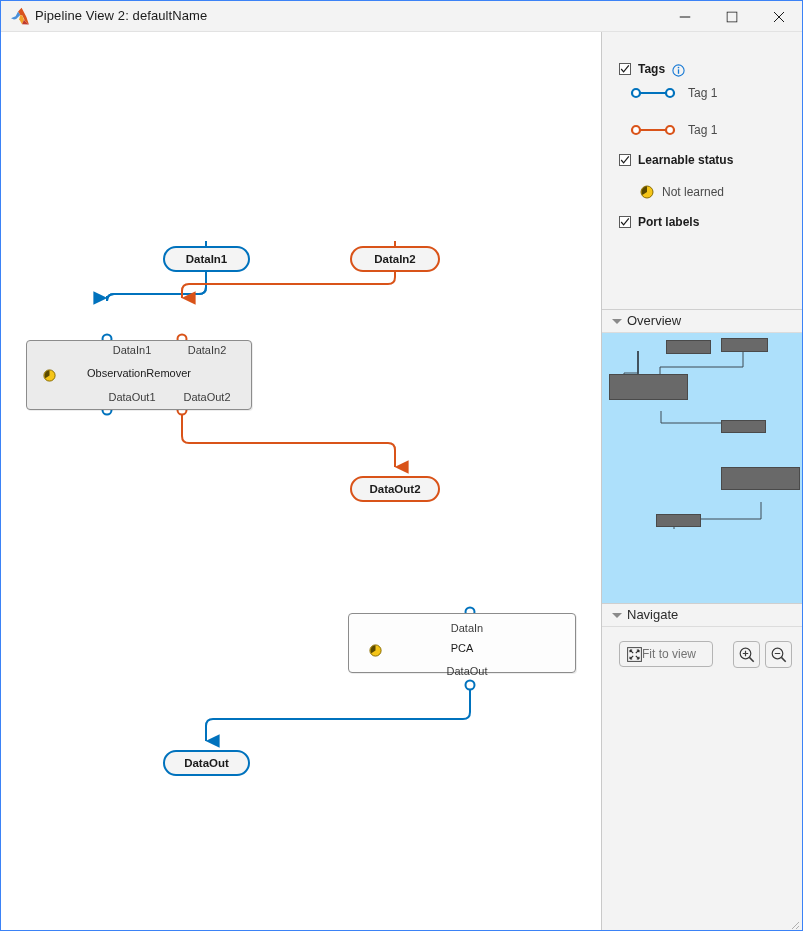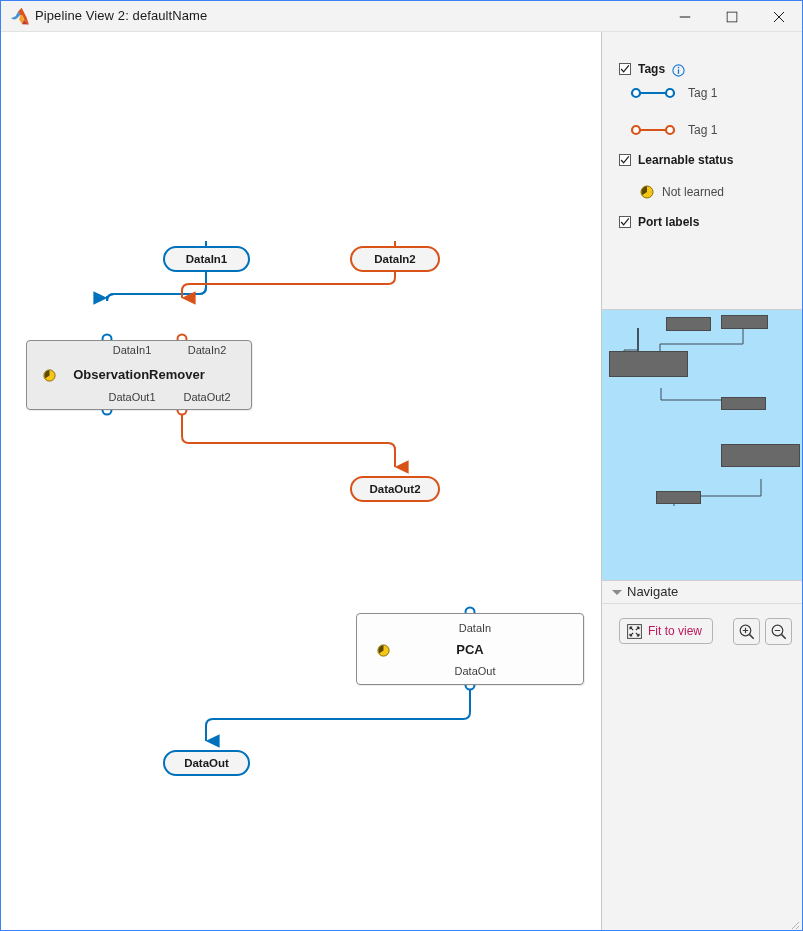--- a/index.html
+++ b/index.html
@@ -30,21 +30,21 @@
         font-size:11.5px;font-weight:bold;color:#1b1b1b;}
   .pill.blue{border:2px solid #0072bd;}
   .pill.orange{border:2px solid #d95319;}
 
   
   .block{position:absolute;box-sizing:border-box;border:1px solid #8c8c8c;
          border-radius:4px;box-shadow:1px 1px 0 rgba(0,0,0,.07);}
   .block.gray{background:#ebebeb;}
   .block.white{background:#fdfdfd;}
   .block .bname{position:absolute;left:0;right:0;text-align:center;
-                font-size:13px;font-weight:bold;color:#1b1b1b;}
+                font-size:11px;font-weight:normal;color:#1b1b1b;}
   .plabel{position:absolute;font-size:11px;color:#3c3c3c;white-space:nowrap;
           text-align:center;}
   .learn-ico{position:absolute;width:13px;height:13px;}
 
   
   .rpanel{position:absolute;left:600px;top:31px;width:201px;height:898px;
           background:#f3f3f3;border-left:1px solid #c9c9c9;box-sizing:border-box;}
   .sect-hd{position:relative;height:22px;background:#f3f3f3;
            border-bottom:1px solid #dcdcdc;}
   .sect-hd .caret{position:absolute;left:10px;top:9px;width:0;height:0;
@@ -69,21 +69,21 @@
   .ov-body{position:relative;height:270px;background:#ade0fb;
            border-bottom:1px solid #cfcfcf;}
   .ovblk{position:absolute;background:#696969;border:1px solid #4a4a4a;
          box-sizing:border-box;}
 
   .nav-body{position:relative;height:auto;background:#f3f3f3;}
   .fitbtn{position:absolute;left:17px;top:14px;width:94px;height:26px;
           background:#f3f3f3;border:1px solid #b4b4b4;border-radius:4px;
           box-sizing:border-box;display:flex;align-items:center;}
   .fitbtn .fi{margin-left:7px;width:15px;height:15px;flex:none;}
-  .fitbtn .fl{margin-left:6px;font-size:12px;color:#be185d;white-space:nowrap;}
+  .fitbtn .fl{font-size:12px;color:#737373;white-space:nowrap;}
   .zbtn{position:absolute;top:14px;width:27px;height:27px;background:#f3f3f3;
         border:1px solid #b4b4b4;border-radius:4px;box-sizing:border-box;}
   .zbtn svg{position:absolute;left:50%;top:50%;transform:translate(-50%,-50%);}
   .zin{left:131px;} .zout{left:163px;}
 
   .grip{position:absolute;right:2px;bottom:2px;width:12px;height:12px;}
 </style>
 </head>
 <body>
 
@@ -177,21 +177,21 @@
           <path d="M6.5,6.5 L6.5,1.2 A5.3,5.3 0 0 0 2.3,9.2 Z" fill="#5b4a00"></path>
         </svg>
       </span>
       <span class="plabel" style="left:70px;top:3px;width:70px;">DataIn1</span>
       <span class="plabel" style="left:145px;top:3px;width:70px;">DataIn2</span>
       <span class="bname" style="top:26px;">ObservationRemover</span>
       <span class="plabel" style="left:68px;top:50px;width:74px;">DataOut1</span>
       <span class="plabel" style="left:143px;top:50px;width:74px;">DataOut2</span>
     </div>
 
-    <div class="block white" style="left:354px;top:581px;width:228px;height:72px;">
+    <div class="block white" style="left:346px;top:581px;width:228px;height:60px;">
       <span class="learn-ico" style="left:20px;top:30px;">
         <svg width="13" height="13" viewBox="0 0 13 13">
           <circle cx="6.5" cy="6.5" r="5.6" fill="#f5c518" stroke="#8a6d00" stroke-width="1"></circle>
           <path d="M6.5,6.5 L6.5,1.2 A5.3,5.3 0 0 0 2.3,9.2 Z" fill="#5b4a00"></path>
         </svg>
       </span>
       <span class="plabel" style="left:83px;top:8px;width:70px;">DataIn</span>
       <span class="bname" style="top:28px;">PCA</span>
       <span class="plabel" style="left:81px;top:51px;width:74px;">DataOut</span>
     </div>
@@ -258,20 +258,24 @@
       <div class="chk-row" style="left:17px;top:183px;">
         <span class="chk">
           <svg width="10" height="10" viewBox="0 0 10 10">
               <polyline points="1.2,5 3.6,7.8 8.8,1.4" fill="none" stroke="#1b1b1b" stroke-width="1.2"></polyline>
             </svg>
         </span>
         <span class="chk-lbl">Port labels</span>
       </div>
     </div>
 
+    <div class="sect-hd">
+      <span class="caret"></span>
+      <span class="stitle">Overview</span>
+    </div>
 
     <div class="ov-body">
       <svg width="201" height="270" viewBox="0 0 201 270">
         <polyline points="36,18 36,48 36,48" fill="none" stroke="#3c4a54" stroke-width="1"></polyline>
         <polyline points="36,18 36,47 36,47" fill="none" stroke="#3c4a54" stroke-width="1"></polyline>
         <polyline points="36,18 36,46 36,46 36,48" fill="none" stroke="#3c4a54" stroke-width="1"></polyline>
         <polyline points="36,18 36,40 22,40 22,52" fill="none" stroke="#3c4a54" stroke-width="1"></polyline>
         <polyline points="141,18 141,34 58,34 58,52" fill="none" stroke="#3c4a54" stroke-width="1"></polyline>
         <polyline points="59,78 59,90 141,90 141,99" fill="none" stroke="#3c4a54" stroke-width="1"></polyline>
         <polyline points="159,169 159,186 72,186 72,196" fill="none" stroke="#3c4a54" stroke-width="1"></polyline>

